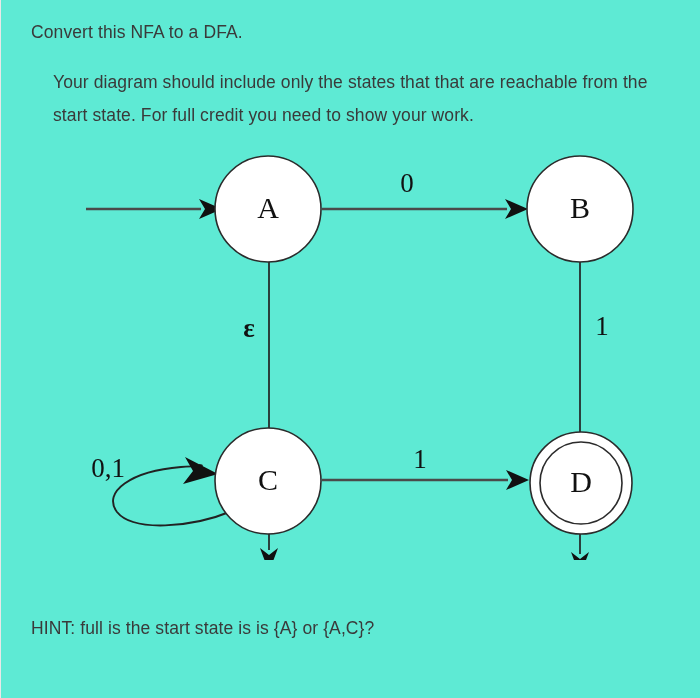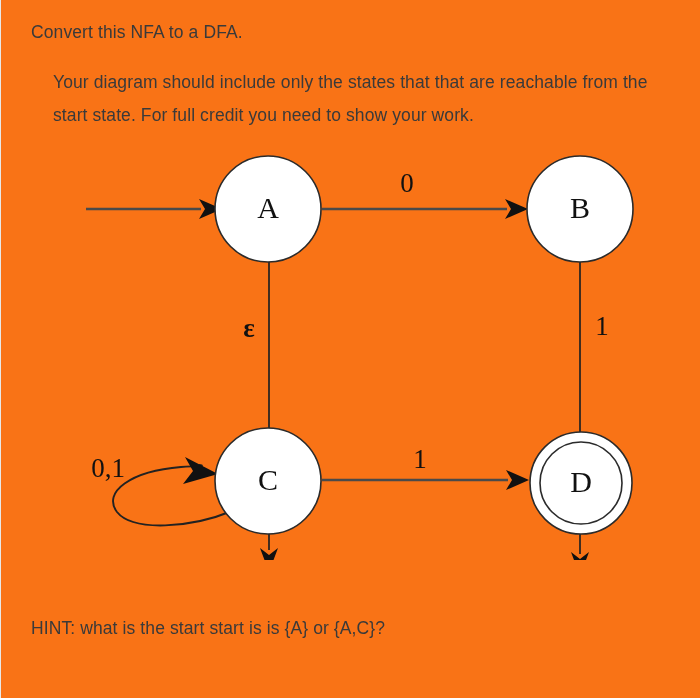--- a/index.html
+++ b/index.html
@@ -11,21 +11,21 @@
     width: 700px;
     height: 698px;
     position: relative;
     overflow: hidden;
     font-family: "Liberation Sans", sans-serif;
     color: #3c3c3c;
   }
   #page {
     position: absolute;
     inset: 0;
-    background: #f97316;
+    background: #5eead4;
     border-left: 1px solid #e8e8e8;
     box-sizing: border-box;
     padding-left: 32px;
   }
   .prose {
     position: absolute;
     left: 30px;
     right: 18px;
     font-size: 17.5px;
     line-height: 33px;
@@ -164,15 +164,15 @@
 
       <g>
         <circle class="state-circle" cx="580" cy="343" r="51"></circle>
         <circle class="state-circle-inner" cx="580" cy="343" r="41"></circle>
         <text class="state-label" x="580" y="345">D</text>
       </g>
 
     </svg>
   </div>
 
-  <div class="prose" id="hint-line">HINT: what is the start start is is {A} or {A,C}?</div>
+  <div class="prose" id="hint-line">HINT: full is the start state is is {A} or {A,C}?</div>
 
 </div>
 
 </body></html>

